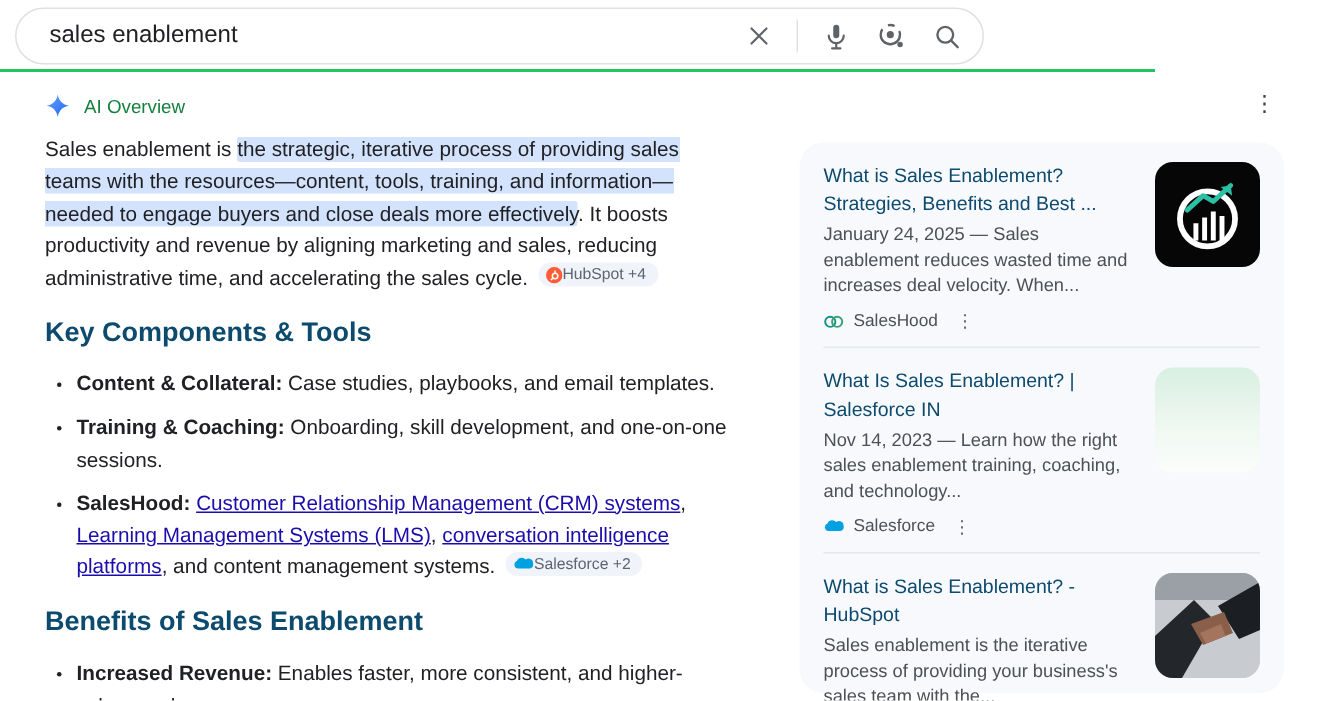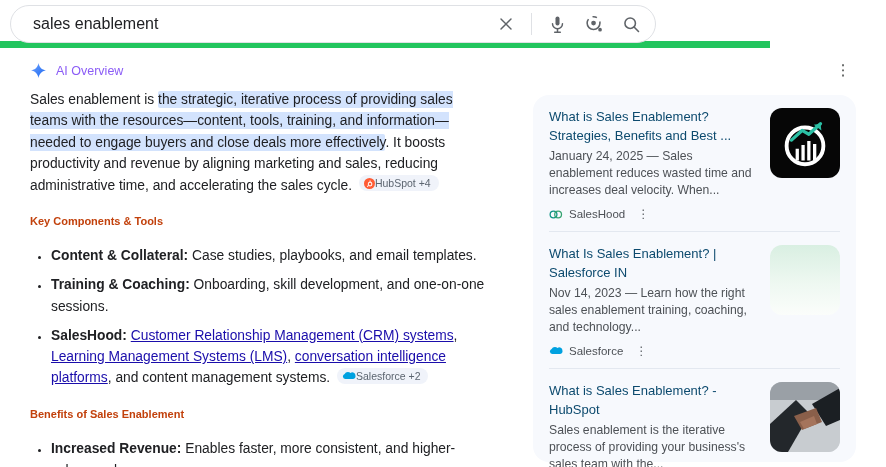--- a/index.html
+++ b/index.html
@@ -4,42 +4,42 @@
 <style>
   * { box-sizing: border-box; }
   html,body { margin:0; padding:0; }
   body {
     width:886px; height:467px; position:relative; overflow:hidden;
     background:#ffffff; color:#202124;
     font-family:"Liberation Sans","DejaVu Sans",sans-serif;
   }
   
   .search-header { position:absolute; left:0; top:0; width:770px; height:48px;
-    border-bottom:7px solid #22c55e; background:#fff; }
+    border-bottom:2px solid #22c55e; background:#fff; }
   .search-box { position:absolute; left:10px; top:5px; width:646px; height:38px;
     border:1px solid #dfe1e5; border-radius:20px; background:#fff;
     display:flex; align-items:center; padding:0 12px 0 20px; }
   .search-input { flex:1; border:none; outline:none; background:transparent;
     font-family:inherit; font-size:16px; color:#202124; }
   .sb-icons { display:flex; align-items:center; }
   .sb-icon { width:24px; height:24px; display:flex; align-items:center; justify-content:center;
     margin-left:13px; cursor:pointer; color:#5f6368; }
   .sb-divider { width:1px; height:22px; background:#dfe1e5; margin-left:13px; }
   
   .ai-header { position:absolute; left:30px; top:62px; display:flex; align-items:center; gap:9px; }
-  .ai-header-label { font-size:12.5px; color:#8b5cf6; }
+  .ai-header-label { font-size:12.5px; color:#15803d; }
   .page-kebab { position:absolute; right:33px; top:60px; width:20px; height:20px;
     border:none; background:transparent; color:#444746; font-size:15px; line-height:18px;
     cursor:pointer; padding:0; }
   
   .left-content { position:absolute; left:30px; top:89px; width:462px;
     font-size:13.8px; line-height:21.4px; color:#202124; }
   .intro { margin:0; }
   .hl { background:var(--highlight,#d3e3fd); border-radius:2px; padding:1px 0; }
-  .section-heading { font-size:11px; font-weight:bold; margin:15px 0 13px; color:#c2410c; }
+  .section-heading { font-size:18px; font-weight:bold; margin:15px 0 13px; color:#0c4a6e; }
   .bullet-list { margin:0; padding-left:21px; }
   .bullet-list li { margin-bottom:7.5px; }
   .bullet-list li::marker { font-size:11px; }
   .seg-bold { font-weight:bold; }
   a.seg-link { color:var(--link,#1a0dab); text-decoration:underline; cursor:pointer; }
   .src-chip { display:inline-flex; align-items:center; gap:0; vertical-align:1px;
     background:var(--chip-bg,#f0f3fa); border-radius:10px; padding:2px 8px 2px 5px;
     font-size:10.5px; line-height:12px; color:#5c6570; white-space:nowrap; cursor:pointer; margin-left:3px; }
   .src-chip svg { display:block; }
   

